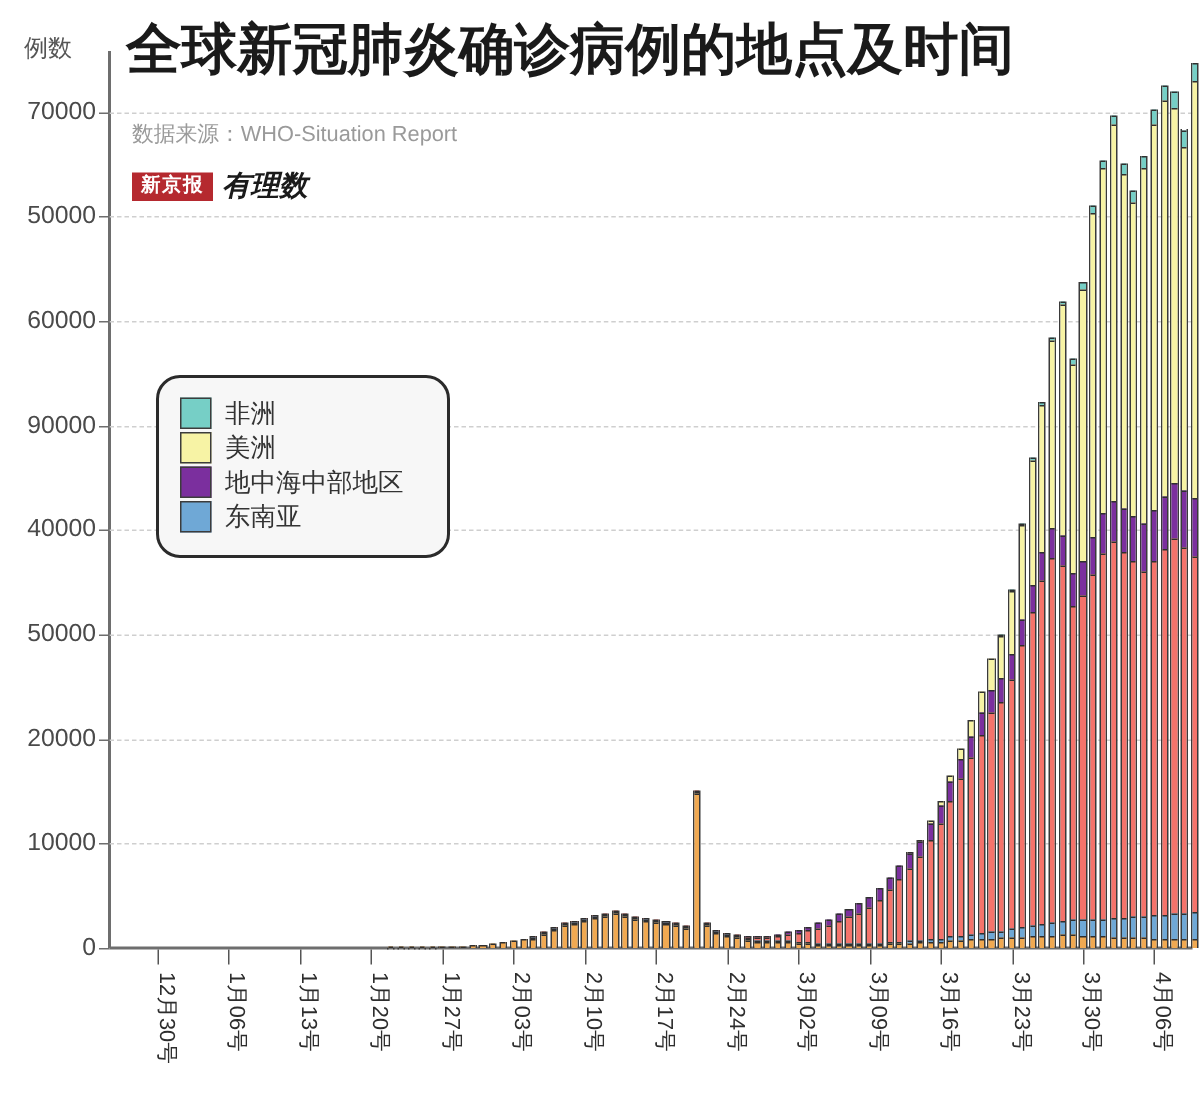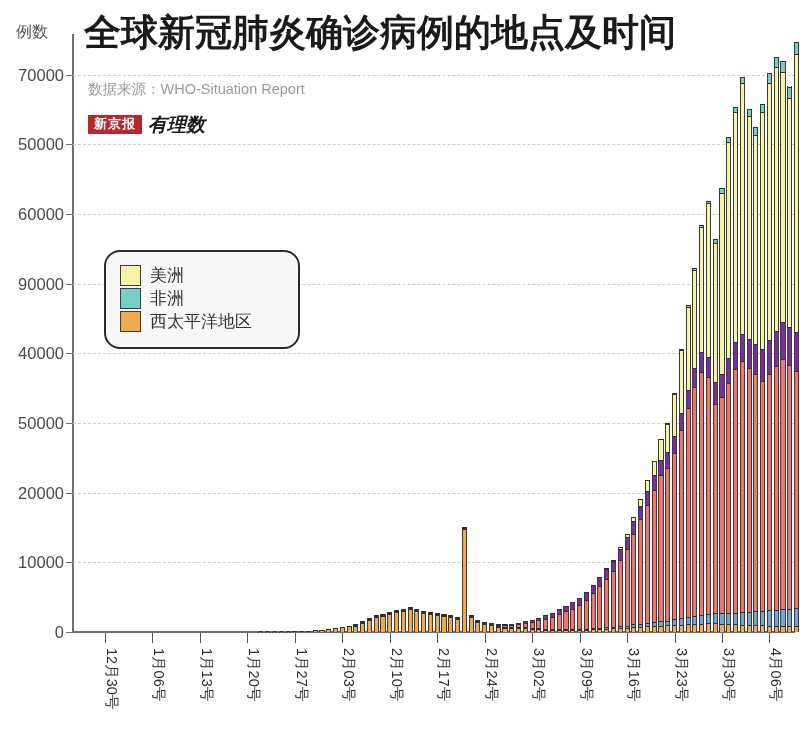--- a/index.html
+++ b/index.html
@@ -885,27 +885,31 @@
       <div class="xtick-label" style="left: 680.52px;">3月23号</div>
       <div class="xtick-mark" style="left: 721.98px;"></div>
       <div class="xtick-label" style="left: 727.98px;">3月30号</div>
       <div class="xtick-mark" style="left: 769.44px;"></div>
       <div class="xtick-label" style="left: 775.44px;">4月06号</div>
     </div>
 
   <div id="legend">
     <div id="legend-rows">
         <div class="legend-row">
+          <div class="legend-swatch" style="background: rgb(118, 207, 198);"></div>
+          <div class="legend-label">非洲</div>
+        </div>
+        <div class="legend-row">
           <div class="legend-swatch" style="background: rgb(247, 243, 165);"></div>
           <div class="legend-label">美洲</div>
         </div>
         <div class="legend-row">
-          <div class="legend-swatch" style="background: rgb(118, 207, 198);"></div>
-          <div class="legend-label">非洲</div>
+          <div class="legend-swatch" style="background: rgb(123, 47, 158);"></div>
+          <div class="legend-label">地中海中部地区</div>
         </div>
         <div class="legend-row">
-          <div class="legend-swatch" style="background: rgb(240, 169, 82);"></div>
-          <div class="legend-label">西太平洋地区</div>
+          <div class="legend-swatch" style="background: rgb(111, 168, 214);"></div>
+          <div class="legend-label">东南亚</div>
         </div>
       </div>
   </div>
 
 </div>
 
 </body></html>

